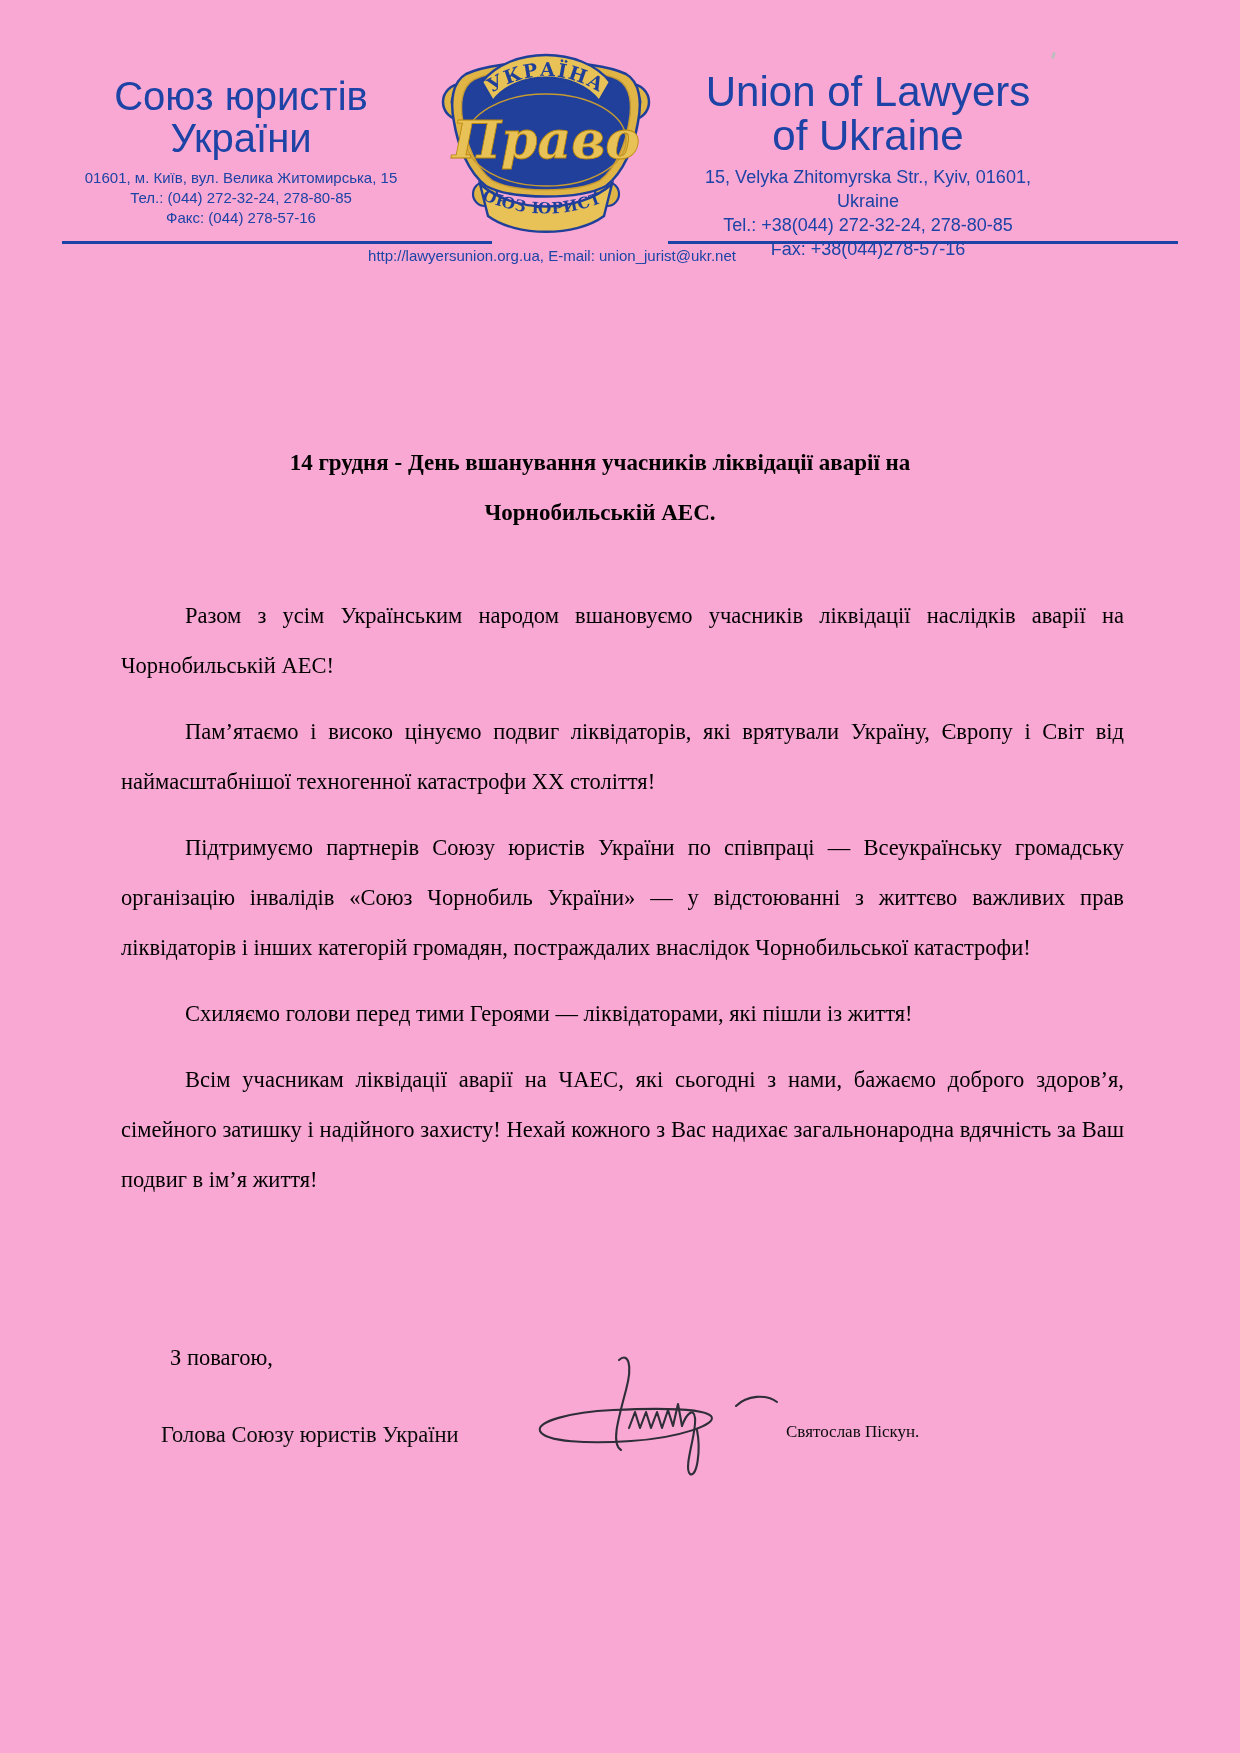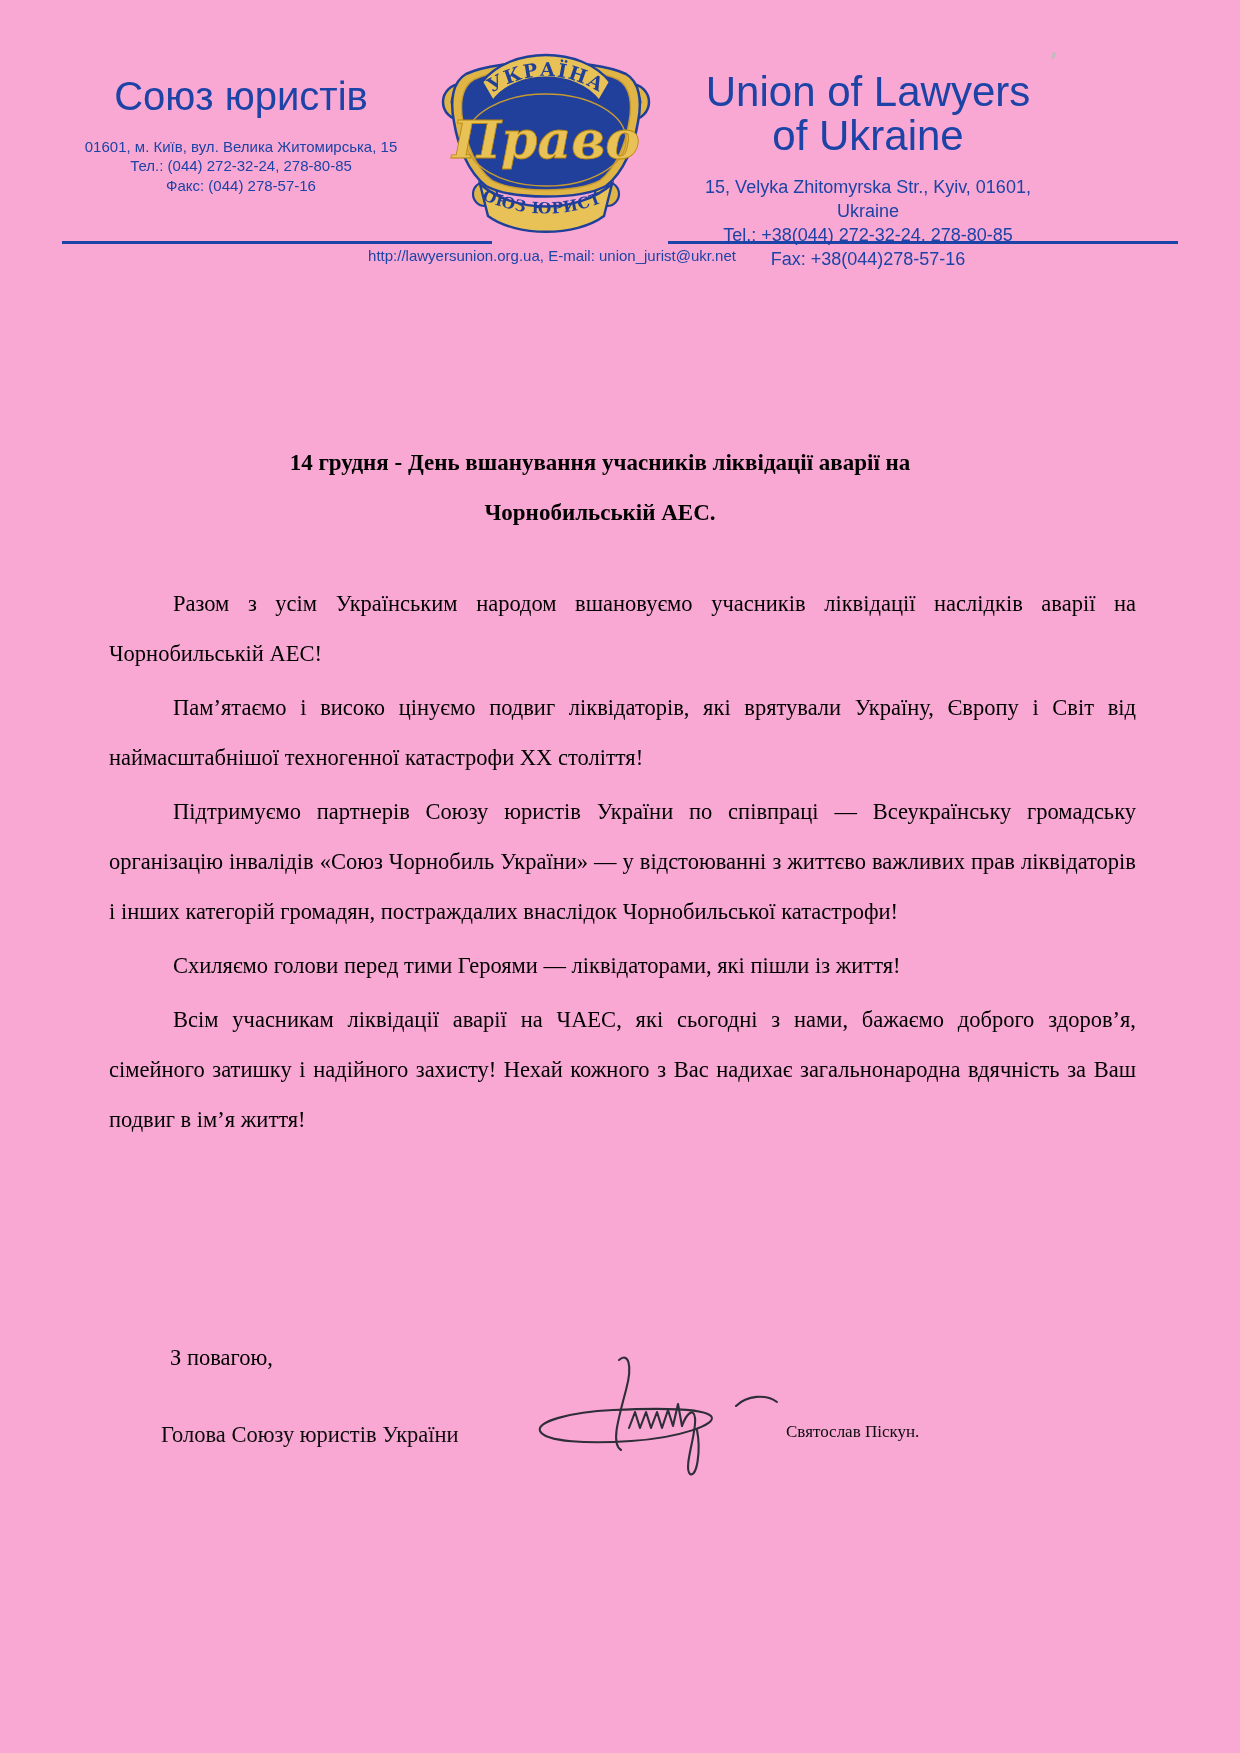--- a/index.html
+++ b/index.html
@@ -18,61 +18,62 @@
     text-align:center; color:#1c43a5;
     font-family:"Liberation Sans",sans-serif;
   }
   .hdr-right{
     position:absolute; left:688px; top:70px; width:360px;
     text-align:center; color:#1c43a5;
     font-family:"Liberation Sans",sans-serif;
   }
   .hdr-title{font-size:40px; line-height:1.04; letter-spacing:0px; font-weight:400;}
   .hdr-right .hdr-title{font-size:42px;}
-  .hdr-addr{margin-top:19px; font-size:15px; line-height:1.32;}
+  .hdr-addr{margin-top:9px; font-size:15px; line-height:1.32;}
   .hdr-right .hdr-addr{font-size:18px;}
   .logo-wrap{position:absolute; left:430px; top:18px; width:232px; height:220px;}
   .rule{position:absolute; top:241px; height:3px; background:#1c44a6;}
   .rule.left{left:62px; width:430px;}
   .rule.right{left:668px; width:510px;}
   .web-line{
     position:absolute; top:247px; left:552px; transform:translateX(-50%);
     font-family:"Liberation Sans",sans-serif;
     font-size:15px; color:#1c44a6; white-space:nowrap;
   }
   
   .letter-title{
     position:absolute; left:105px; top:438px; width:990px;
     text-align:center; font-weight:bold; font-size:23px; line-height:50px;
     color:#000;
   }
   .letter-body{
     position:absolute; left:105px; top:575px; width:1035px;
     font-size:22.5px; line-height:50px; text-align:justify; color:#000;
   }
-  .letter-body p{margin:4px; text-indent:64px;}
+  .letter-body p{margin:16px; text-indent:64px;}
   .closing{
     position:absolute; left:170px; top:1345px;
     font-size:22.5px; color:#000;
   }
   .sig-row{position:absolute; left:96px; top:1422px; width:1035px; height:50px;}
   .sig-title{position:absolute; left:65px; top:0; font-size:22.5px; white-space:nowrap;}
   .sig-name{position:absolute; left:690px; top:0; font-size:17px; white-space:nowrap;text-align:center;}
   .sig-svg{position:absolute; left:435px; top:-72px; width:250px; height:150px;}
   .noise-mark{position:absolute; left:1052px; top:52px; width:3px; height:7px;
     background:#bdbdbd; transform:rotate(18deg); border-radius:2px;}
 </style>
 </head>
 <body>
 
 <div class="page">
 
   <div class="hdr-left">
     <div class="hdr-title">
       <div>Союз юристів</div>
+      <div>України</div>
     </div>
     <div class="hdr-addr">
       <div>01601, м. Київ, вул. Велика Житомирська, 15</div>
       <div>Тел.: (044) 272-32-24, 278-80-85</div>
       <div>Факс: (044) 278-57-16</div>
     </div>
   </div>
 
   <div class="logo-wrap">
     <svg viewBox="0 0 232 220" width="232" height="220">

